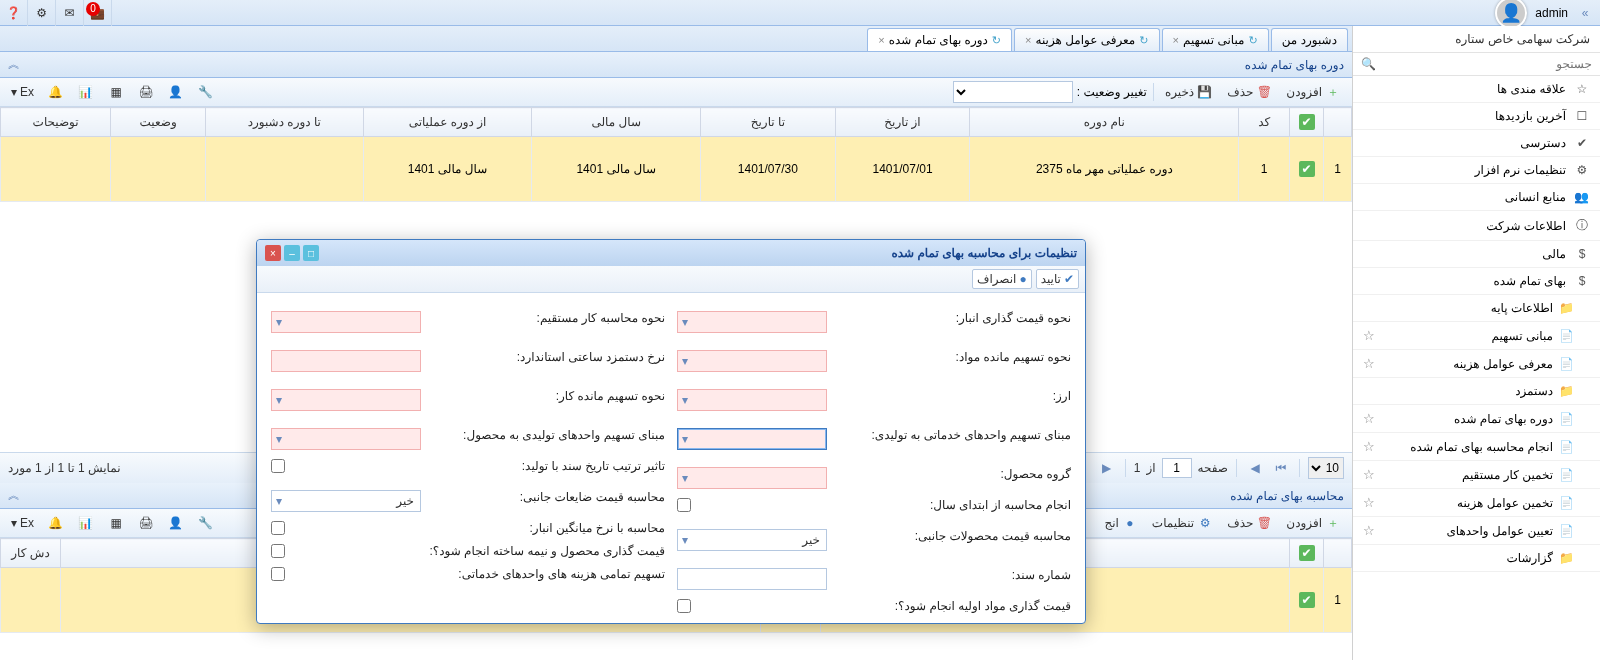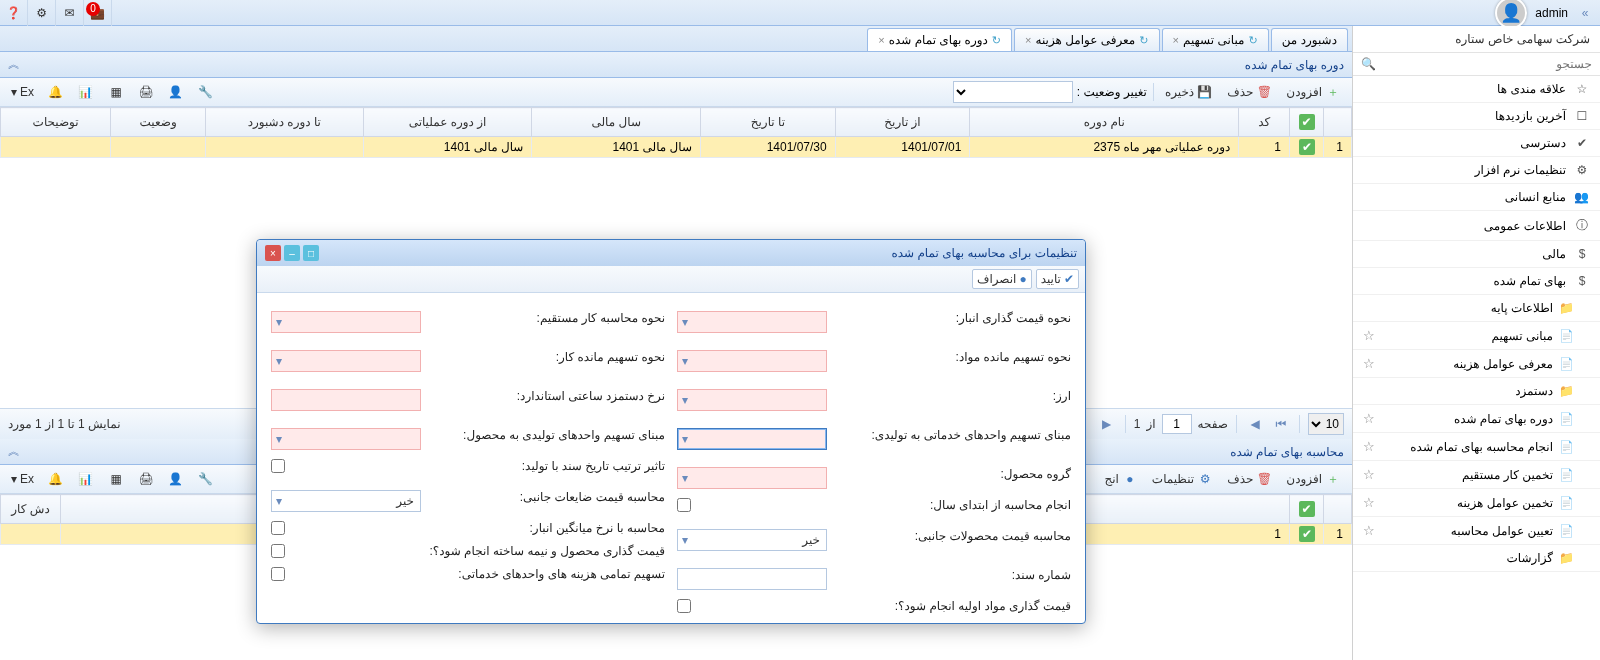--- a/index.html
+++ b/index.html
@@ -47,37 +47,37 @@
 .toolbar { background:linear-gradient(#f7fafd,#e4eef9); border-bottom:1px solid #c9d9ec; padding:3px 6px; display:flex; align-items:center; gap:4px; flex-direction:row; }
 .tbtn { border:1px solid transparent; background:transparent; padding:2px 4px; border-radius:2px; display:flex; align-items:center; gap:3px; cursor:pointer; color:#333; }
 .tbtn .ic { width:16px; height:16px; display:inline-flex; align-items:center; justify-content:center; }
 .tsep { width:1px; height:18px; background:#c9d9ec; margin:0 2px; }
 .spacer { flex:1; }
 .tselect { height:22px; border:1px solid #b5c8e0; background:#fff; min-width:120px; }
 
 
 .grid { width:100%; border-collapse:collapse; }
 .grid th { background:linear-gradient(#f9fbfe,#e9f0f8); border:1px solid #d0d7e5; padding:6px 8px; color:#333; font-weight:normal; text-align:center; }
-.grid td { border:1px solid #e5eaf1; padding:2px 8px; }
+.grid td { border:1px solid #e5eaf1; padding:24px 8px; text-align:center; }
 .grid tr.sel td { background:#feefb3; }
 td.check, th.check { width:34px; }
 .chkbox { width:16px; height:16px; border-radius:2px; display:inline-flex; align-items:center; justify-content:center; }
 .chkbox.on{ background:#5cb85c; color:#fff; }
 
 
 .pager { background:linear-gradient(#f7fafd,#e4eef9); border-top:1px solid #c9d9ec; padding:4px 8px; display:flex; align-items:center; gap:6px; color:#333;}
 .pager .spacer{flex:1;}
 .pbtn { width:20px; height:20px; display:flex; align-items:center; justify-content:center; color:#6a8bbd; cursor:pointer; border:1px solid transparent; border-radius:2px;}
 .pinput { width:30px; text-align:center; border:1px solid #b5c8e0; height:20px;}
 .psel { height:22px; border:1px solid #b5c8e0;}
 
 
 .modal { position:absolute; top:213px; right:266px; width:830px; background:#fff; border:1px solid #3f7ac0; border-radius:4px; box-shadow:0 4px 20px rgba(0,0,0,.3); z-index:100; }
 .modal-head { background:linear-gradient(#d5e6fa,#bcd4f0); padding:5px 8px; display:flex; justify-content:space-between; align-items:center; border-radius:4px 4px 0 0; }
-.modal-head .title { color:#15428b; font-weight:normal;text-align:right; }
+.modal-head .title { color:#15428b; font-weight:bold;text-align:right; }
 .modal-head .winbtns { display:flex; gap:3px; }
 .winbtn { width:16px; height:16px; border-radius:2px; display:flex; align-items:center; justify-content:center; font-size:10px; cursor:pointer; color:#fff;}
 .winbtn.close{ background:#d9534f;} .winbtn.min{ background:#5bc0de;} .winbtn.max{ background:#5bc0de;}
 .modal-toolbar { background:linear-gradient(#f7fafd,#e9f0f8); padding:3px 6px; display:flex; gap:4px; border-bottom:1px solid #c9d9ec;}
 .modal-body { padding:10px 14px; display:flex; gap:12px; }
 .col { flex:1; display:flex; flex-direction:column; gap:9px; }
 .fld { display:flex; align-items:center; gap:6px; }
 .fld label { flex:1; text-align:right; color:#222; white-space:nowrap; font-size:12px;}
 .fld .inp { width:150px; height:22px; border:1px solid #b5c8e0; background:#fff; position:relative;margin-top:8px;}
 .fld .inp.req { background:#ffeaea; border-color:#f2b0b0;}
@@ -127,21 +127,21 @@
       <div class="navitem">
           <span class="ic">⚙</span>
           <span>تنظیمات نرم افزار</span>
         </div>
       <div class="navitem">
           <span class="ic">👥</span>
           <span>منابع انسانی</span>
         </div>
       <div class="navitem">
           <span class="ic">ⓘ</span>
-          <span>اطلاعات عمومی</span>
+          <span>اطلاعات شرکت</span>
         </div>
       <div class="navitem">
           <span class="ic">$</span>
           <span>مالی</span>
         </div>
       <div class="navitem">
           <span class="ic">$</span>
           <span>بهای تمام شده</span>
         </div>
       <div class="navitem subitem">
@@ -194,21 +194,21 @@
       <div class="navitem subitem">
           <span class="lbl">
             <span class="file-ic">📄</span>
             <span>تخمین عوامل هزینه</span>
           </span>
           <span class="star">☆</span>
         </div>
       <div class="navitem subitem">
           <span class="lbl">
             <span class="file-ic">📄</span>
-            <span>تعيين عوامل محاسبه</span>
+            <span>تعيين عوامل واحدهای</span>
           </span>
           <span class="star">☆</span>
         </div>
       <div class="navitem subitem">
           <span class="lbl">
             <span class="folder-ic">📁</span>
             <span>گزارشات</span>
           </span>
         </div>
     </div>
@@ -456,26 +456,26 @@
               <input type="checkbox" style="">
             </div>
         </div>
 
         <div class="col">
           <div class="fld">
               <label>نحوه محاسبه کار مستقیم:</label>
               <div class="inp req sel"></div>
             </div>
           <div class="fld">
-              <label>نحوه تسهیم مانده کار:</label>
-              <div class="inp req sel"></div>
-            </div>
-          <div class="fld">
               <label>نرخ دستمزد ساعتی استاندارد:</label>
               <div class="inp req"></div>
+            </div>
+          <div class="fld">
+              <label>نحوه تسهیم مانده کار:</label>
+              <div class="inp req sel"></div>
             </div>
           <div class="fld">
               <label>مبنای تسهیم واحدهای تولیدی به محصول:</label>
               <div class="inp req sel"></div>
             </div>
           <div class="fld">
               <label>تاثیر ترتیب تاریخ سند با تولید:</label>
               <input type="checkbox" style="">
             </div>
           <div class="fld">

